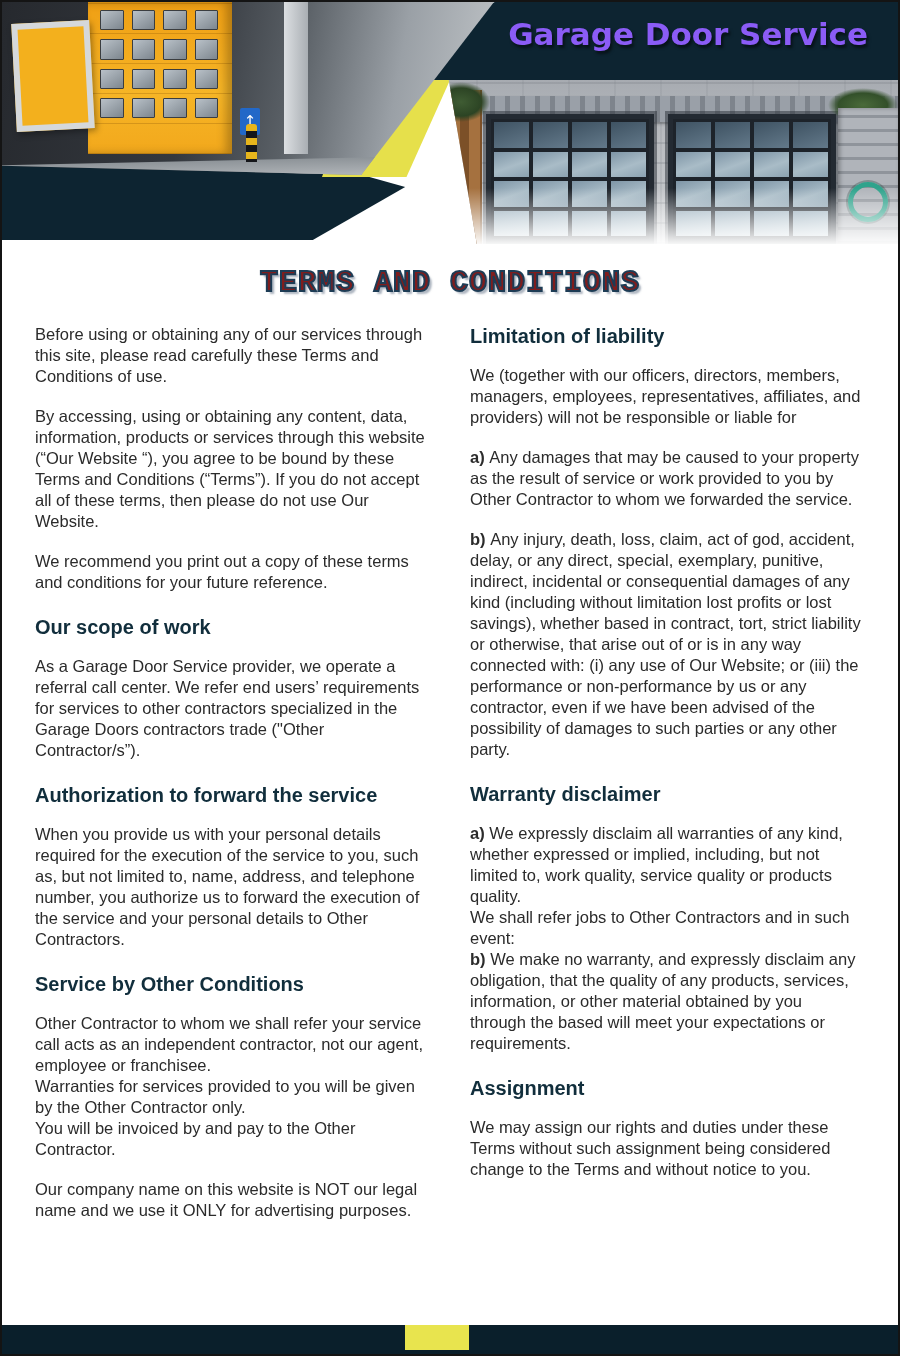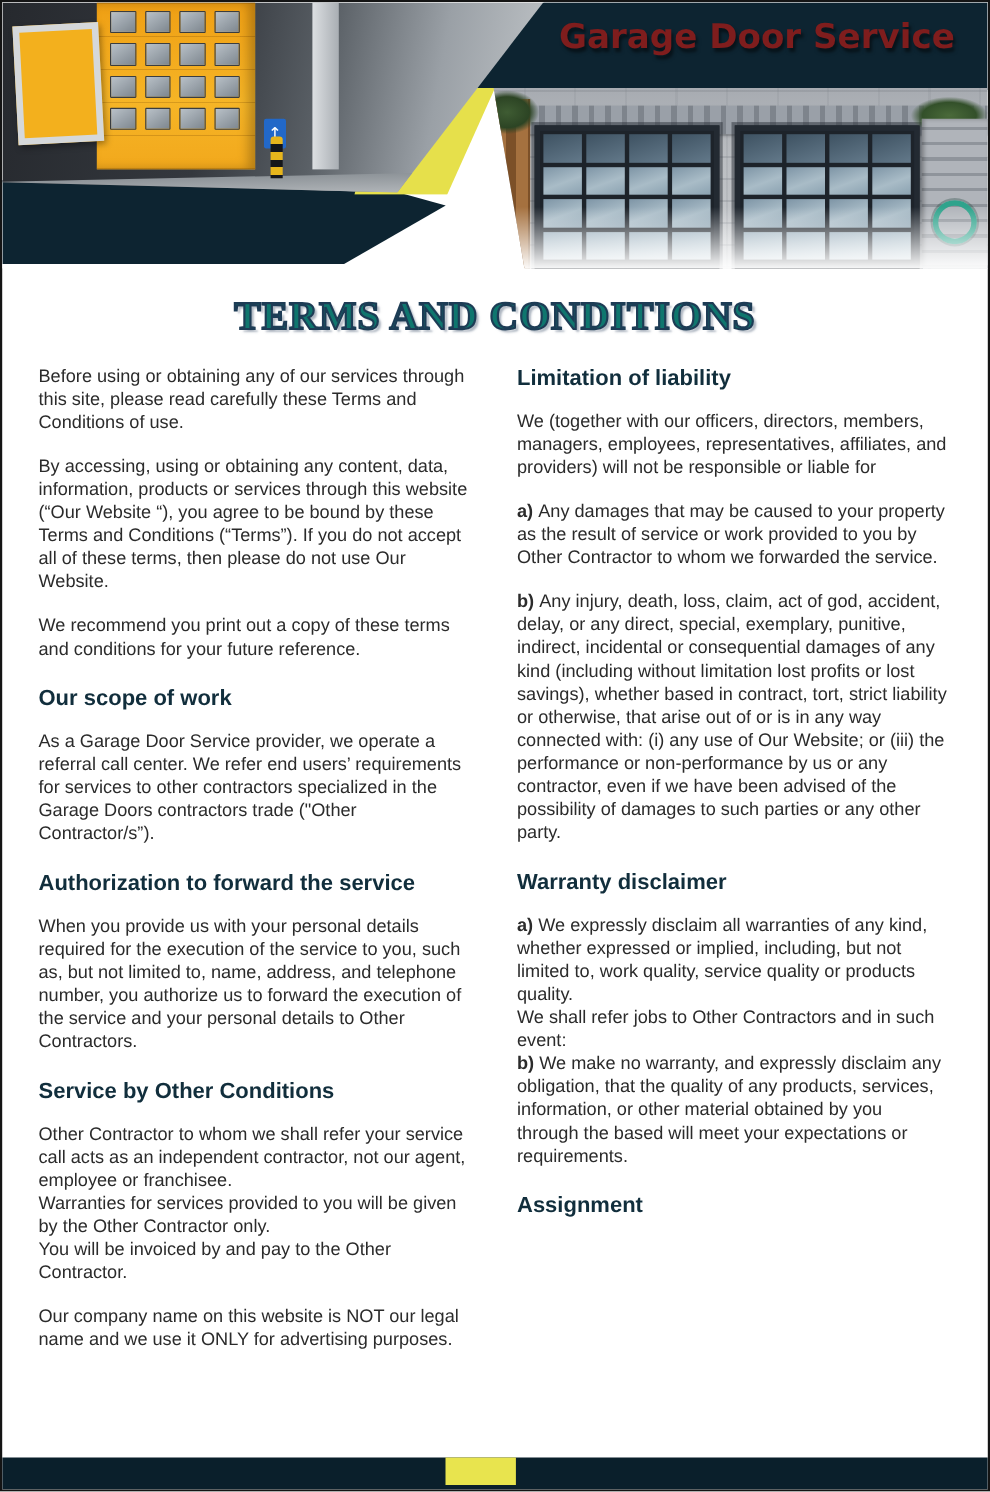--- a/index.html
+++ b/index.html
@@ -11,21 +11,21 @@
 
   
   .header { position:relative; width:896px; height:242px; overflow:hidden; background:#fff; }
 
   .navy-band-top {
     position:absolute; left:0; top:0; width:896px; height:80px; background:#0d2431;
     clip-path:polygon(55% 0, 100% 0, 100% 100%, 34.5% 100%); z-index:1;
   }
   .brand-title {
     position:absolute; right:30px; top:14px; z-index:2;
-    color:#7f1d1d; font-family:"DejaVu Sans", sans-serif; font-weight:bold;
+    color:#8b5cf6; font-family:"DejaVu Sans", sans-serif; font-weight:bold;
     font-size:31px; letter-spacing:0px; text-shadow:2px 3px 3px rgba(0,0,0,.5);
     white-space:nowrap;
     text-align:center;
   }
 
   .navy-bottom {
     position:absolute; left:0; top:155px; width:420px; height:83px; background:#0d2431;
     clip-path:polygon(0 8%, 86% 22%, 96% 36%, 74% 100%, 0 100%); z-index:1;
   }
 
@@ -91,22 +91,22 @@
   .pr-bush2 { position:absolute; left:398px; top:8px; width:70px; height:34px; border-radius:50%;
     background:radial-gradient(closest-side,#4a6a3a,#33502a 70%, rgba(51,80,42,0)); }
   .pr-hose { position:absolute; left:418px; top:102px; width:30px; height:30px; border-radius:50%;
     border:5px solid #2fa38c; box-shadow:0 0 0 2px rgba(20,60,50,.3); }
   .pr-fade { position:absolute; left:0; bottom:0; width:100%; height:56px;
     background:linear-gradient(180deg, rgba(255,255,255,0), rgba(255,255,255,.96)); }
 
   
   .page-heading {
     margin:22px 0 6px; text-align:center;
-    font-family:Liberation Serif, serif; font-weight:bold; font-size:36px; letter-spacing:1px;
-    color:#0f766e; -webkit-text-stroke:2px #1d3c55;
+    font-family:Liberation Mono, monospace; font-weight:bold; font-size:30px; letter-spacing:1px;
+    color:#7f1d1d; -webkit-text-stroke:2px #1d3c55;
     text-shadow:3px 3px 2px rgba(105,120,140,.55);
   }
 
   
   .content { position:relative; display:flex; padding:18px 0 0 33px; }
   .col { width:392px; box-sizing:border-box; }
   .col-left { margin-right:43px; }
   .body-text, .content p { font-size:16.5px; line-height:21px; color:#2b2b2b; }
   .content p { margin:0 0 19px; }
   .content p.tight { margin:0; }
@@ -252,20 +252,21 @@
         <p class="tight">
           <b class="pfx">a)</b><span>We expressly disclaim all warranties of any kind, whether expressed or implied, including, but not limited to, work quality, service quality or products quality.</span>
         </p>
         <p class="tight">We shall refer jobs to Other Contractors and in such event:</p>
         <p class="tight">
           <b class="pfx">b)</b><span>We make no warranty, and expressly disclaim any obligation, that the quality of any products, services, information, or other material obtained by you through the based will meet your expectations or requirements.</span>
         </p>
       </div>
 
       <h3 class="sec-heading">Assignment</h3>
+      <p>We may assign our rights and duties under these Terms without such assignment being considered change to the Terms and without notice to you.</p>
     </div>
   </div>
 
   <div class="footer">
     <div class="footer-accent"></div>
   </div>
 
 </div>
 
 </body></html>

